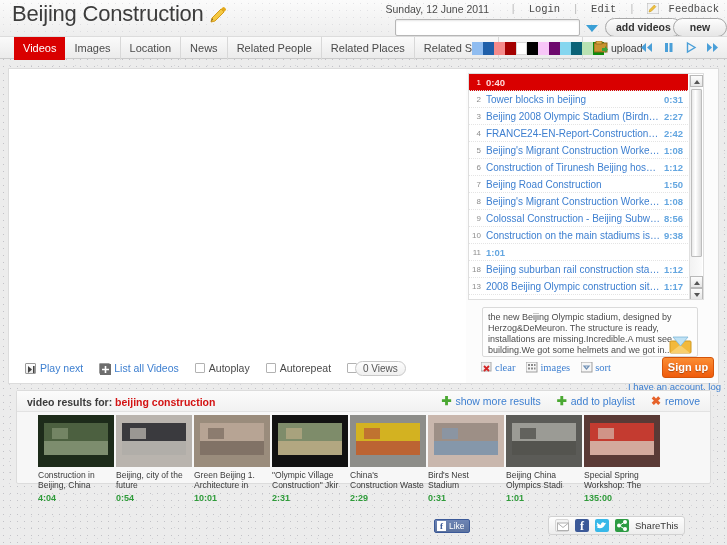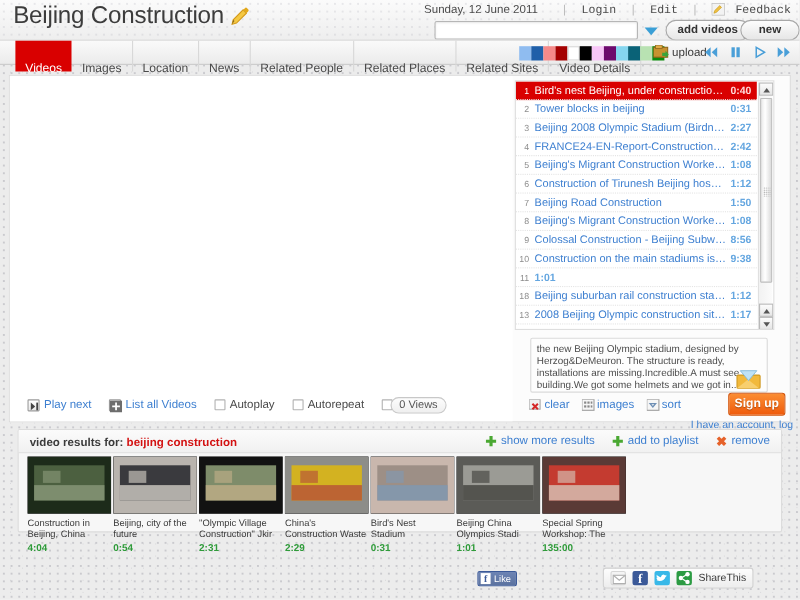--- a/index.html
+++ b/index.html
@@ -102,21 +102,21 @@
   
   .tabbar {
     position: relative;
     height: 23px;
     background: linear-gradient(#fafafa, #ebebeb);
     border-bottom: 1px solid #cacaca;
     border-top: 1px solid #dcdcdc;
   }
   .tabs { position: absolute; left: 14px; top: 0; display: flex; height: 23px; }
   .tab {
-    padding: 14px 9px;
+    padding: 0 9px;
     height: 23px;
     line-height: 22px;
     font-size: 11px;
     color: #4a4a4a;
     border-right: 1px solid #d8d8d8;
     cursor: pointer;
     white-space: nowrap;
   }
   .tab.active {
     background: #d90000;
@@ -262,21 +262,21 @@
   }
 
   .meta-row {
     position: absolute;
     left: 472px; top: 293px;
     width: 220px;
     display: flex; align-items: center; gap: 11px;
     font-size: 10.5px;
     color: #3d7fd0;
   }
-  .meta-item { display: flex; align-items: center; gap: 2px; cursor: pointer; white-space: nowrap; }
+  .meta-item { display: flex; align-items: center; gap: 2px; cursor: pointer; white-space: nowrap; font-family: Liberation Serif, serif; }
   .mi-ico { width: 12px; height: 11px; position: relative; display: inline-block; }
   .signup {
     position: absolute;
     left: 653px; top: 288px;
     width: 52px; height: 21px;
     background: linear-gradient(#fb8d33, #ef5b0c);
     border: 1px solid #d4540a;
     border-radius: 3px;
     color: #fff;
     font-size: 11px;
@@ -354,21 +354,21 @@
   .res-actions {
     position: absolute; right: 10px; top: 4px;
     display: flex; gap: 16px; font-size: 10.5px;
   }
   .res-act { display: flex; align-items: center; gap: 4px; color: #3d7fd0; cursor: pointer; white-space: nowrap; }
   .plus { color: #4aa832; font-weight: bold; font-size: 12px; line-height: 10px; }
   .xmark { color: #e6622a; font-weight: bold; font-size: 12px; line-height: 10px; }
 
   .thumbs {
     position: absolute;
-    left: 8px; top: 24px;
+    left: 21px; top: 24px;
     display: flex;
     gap: 2px;
   }
   .card { width: 76px; }
   .thumb-img {
     width: 76px; height: 52px;
     background: #111;
     position: relative;
     overflow: hidden;
   }
@@ -531,21 +531,20 @@
   </div>
 </div>
 
 <div class="stage">
   <div class="player"></div>
 
   <div class="playlist">
     <div class="pl-rows" id="pl-rows">
         <div class="pl-row sel">
           <span class="num">1</span>
-          <span class="ttl">Bird's nest Beijing, under construction   ...</span>
           <span class="dur">0:40</span>
         </div>
         <div class="pl-row">
           <span class="num">2</span>
           <span class="ttl">Tower blocks in beijing</span>
           <span class="dur">0:31</span>
         </div>
         <div class="pl-row">
           <span class="num">3</span>
           <span class="ttl">Beijing 2008 Olympic Stadium (Birdnest...</span>
@@ -749,20 +748,32 @@
             <rect x="6" y="26" width="64" height="14" fill="#dad5cd" opacity=".75"></rect>
             <rect x="14" y="13" width="16" height="11" fill="#dad5cd" opacity=".6"></rect>
           </svg>
         </div>
         <div class="card-title">Beijing, city of the future</div>
         <div class="card-dur">0:54</div>
       </div>
       <div class="card">
         <div class="thumb-img">
           <svg viewBox="0 0 76 52" width="76" height="52">
+            <rect width="76" height="52" fill="#9a8c7c"></rect>
+            <rect x="6" y="8" width="64" height="32" fill="#b7a494"></rect>
+            <rect x="6" y="26" width="64" height="14" fill="#6f6257" opacity=".75"></rect>
+            <rect x="14" y="13" width="16" height="11" fill="#6f6257" opacity=".6"></rect>
+          </svg>
+        </div>
+        <div class="card-title">Green Beijing 1. Architecture in</div>
+        <div class="card-dur">10:01</div>
+      </div>
+      <div class="card">
+        <div class="thumb-img">
+          <svg viewBox="0 0 76 52" width="76" height="52">
             <rect width="76" height="52" fill="#121212"></rect>
             <rect x="6" y="8" width="64" height="32" fill="#7e8c6a"></rect>
             <rect x="6" y="26" width="64" height="14" fill="#c4b08a" opacity=".75"></rect>
             <rect x="14" y="13" width="16" height="11" fill="#c4b08a" opacity=".6"></rect>
           </svg>
         </div>
         <div class="card-title">"Olympic Village Construction" Jkir</div>
         <div class="card-dur">2:31</div>
       </div>
       <div class="card">

